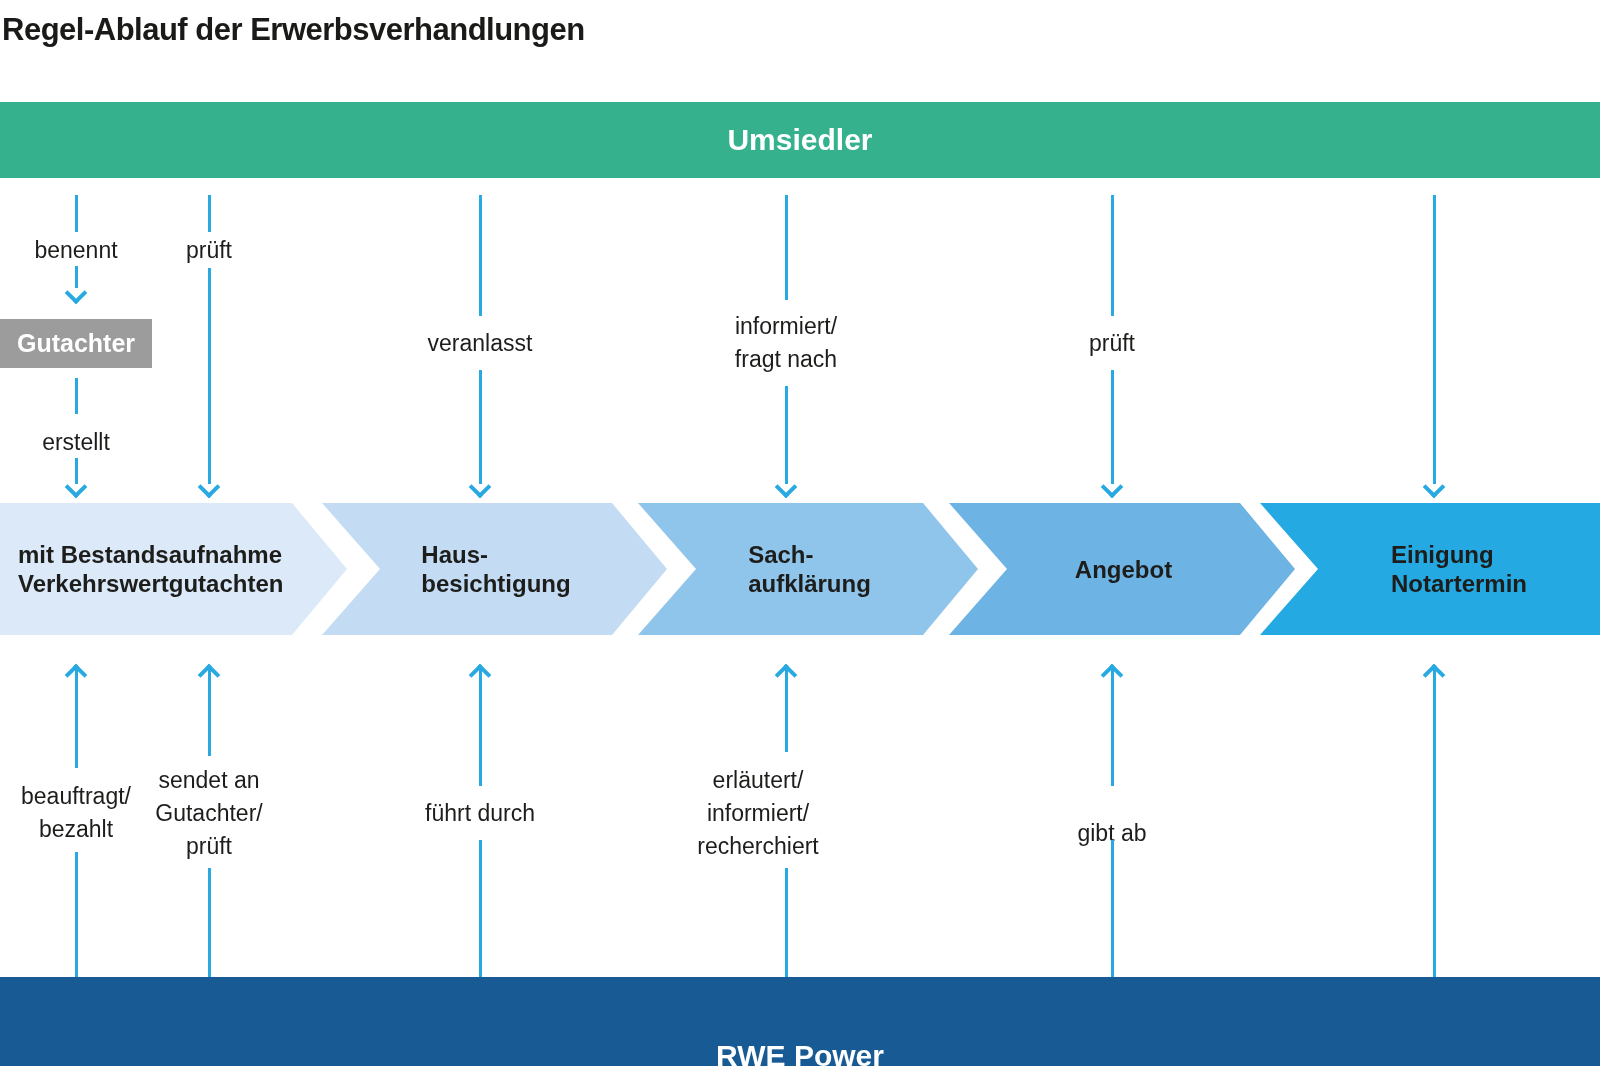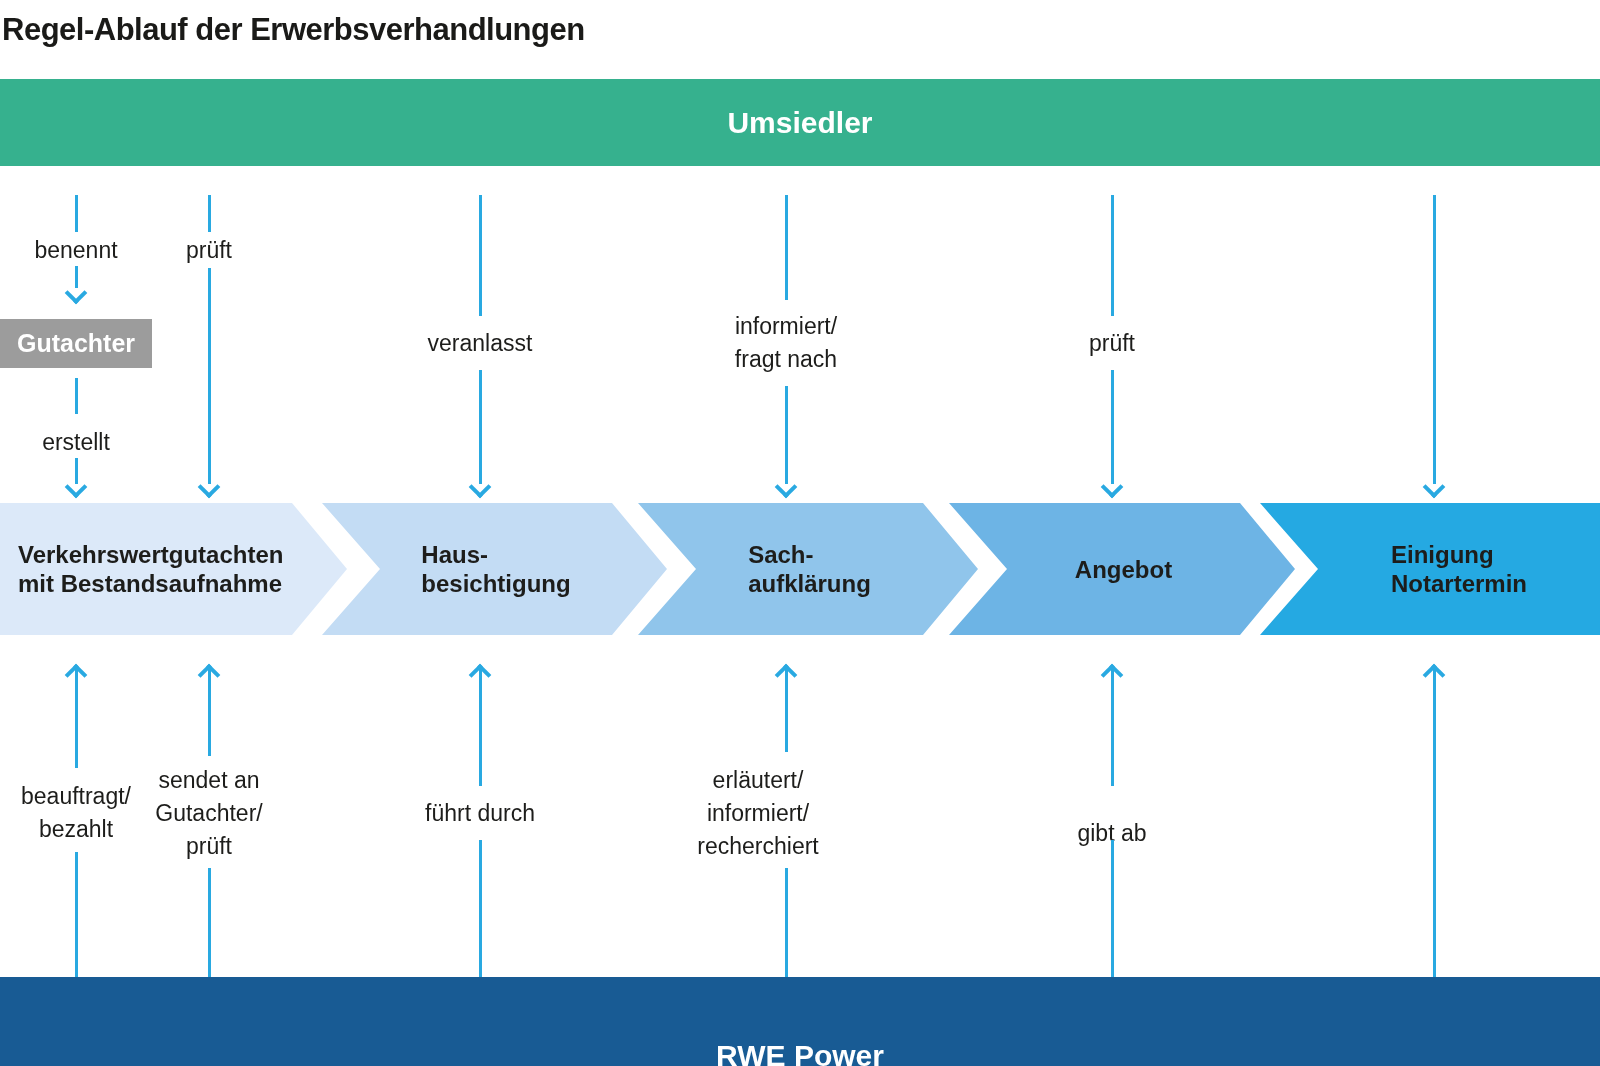--- a/index.html
+++ b/index.html
@@ -4,21 +4,21 @@
 <style>
   html,body{margin:0;padding:0;background:#ffffff;}
   body{font-family:"Liberation Sans", sans-serif;}
   .canvas{position:relative;width:1600px;height:1066px;background:#ffffff;overflow:hidden;}
 
   .title{position:absolute;left:2px;top:12px;margin:0;font-size:31px;font-weight:bold;
          color:#1a1a18;letter-spacing:-0.5px;}
 
   .bar{position:absolute;left:0;width:1600px;display:flex;align-items:center;justify-content:center;
        color:#ffffff;font-weight:bold;font-size:30px;}
-  .bar.top{top:79px;height:87px;background:var(--green,#36b18e);text-align:right;}
+  .bar.top{top:102px;height:76px;background:var(--green,#36b18e);text-align:right;}
   .bar.bottom{top:977px;height:96px;background:var(--rwe-blue,#185b94);align-items:flex-end;}
 
   .gutachter{position:absolute;left:0;top:319px;width:152px;height:49px;
              background:var(--gray-box,#9c9c9c);display:flex;align-items:center;justify-content:center;
              color:#ffffff;font-weight:bold;font-size:25px;}
 
   .vl{position:absolute;width:3px;background:var(--arrow,#29a9e1);}
 
   .ah{position:absolute;width:12px;height:12px;box-sizing:content-box;transform:rotate(45deg);}
   .ah.down{border-right:4px solid var(--arrow,#29a9e1);border-bottom:4px solid var(--arrow,#29a9e1);}
@@ -86,22 +86,22 @@
   <div class="vl" style="left:1110.5px;top:195px;height:121px"></div>
   <div class="lbl single" style="left:1002px;top:327px">prüft</div>
   <div class="vl" style="left:1110.5px;top:370px;height:114px"></div>
   <div class="ah down" style="left:1104px;top:479px"></div>
 
   <div class="vl" style="left:1432.5px;top:195px;height:289px"></div>
   <div class="ah down" style="left:1426px;top:479px"></div>
 
   <div class="chev c1">
     <div class="chev-text">
+      <div>mit Bestandsaufnahme</div>
       <div>Verkehrswertgutachten</div>
-      <div>mit Bestandsaufnahme</div>
     </div>
   </div>
   <div class="chev c2">
     <div class="chev-text">
       <div>Haus-</div>
       <div>besichtigung</div>
     </div>
   </div>
   <div class="chev c3">
     <div class="chev-text">

